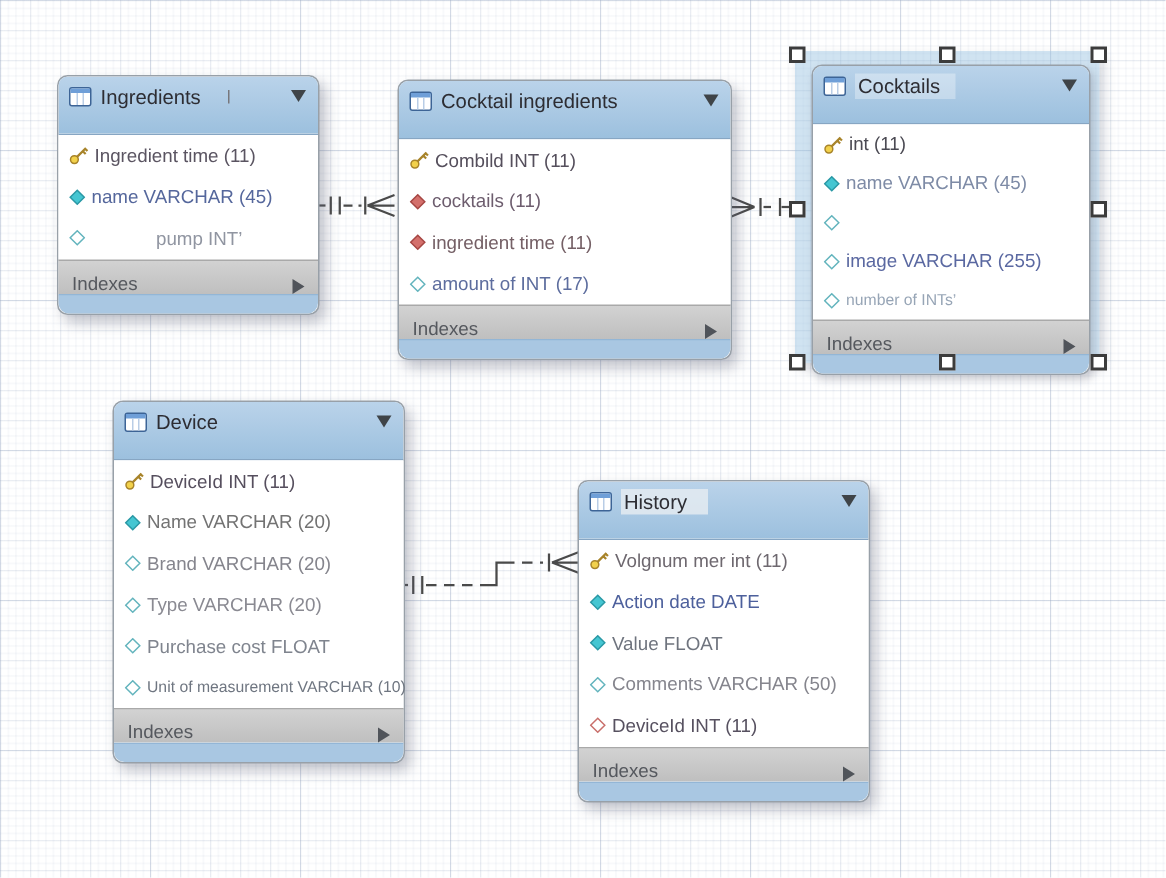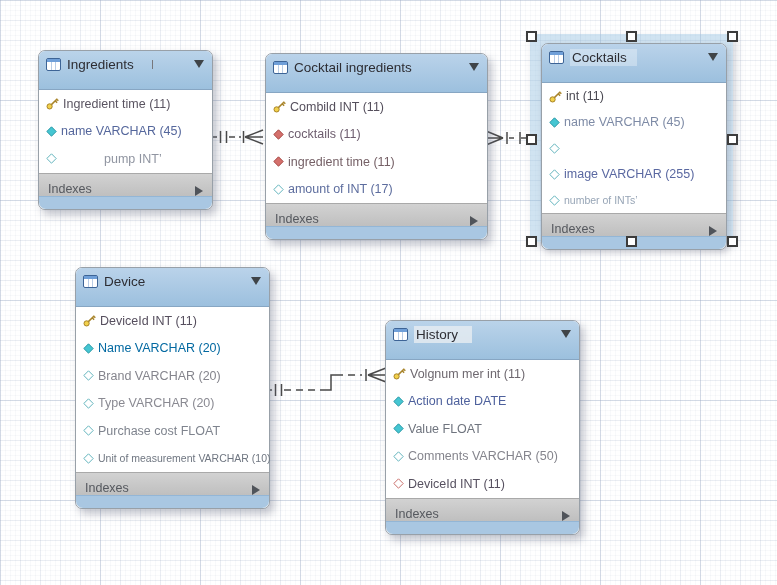--- a/index.html
+++ b/index.html
@@ -271,21 +271,21 @@
             </svg>
           </span>
           <span class="clabel" style="color: rgb(86, 79, 94);">DeviceId INT (11)</span>
         </div>
         <div class="trow">
           <span class="cicon">
             <svg width="11" height="11" viewBox="0 0 11 11">
               <path d="M5.5 0.8 L10.2 5.5 L5.5 10.2 L0.8 5.5 Z" fill="#45c6d2" stroke="#2a98a5"></path>
             </svg>
           </span>
-          <span class="clabel" style="color: #0369a1; text-align: right;">Name VARCHAR (20)</span>
+          <span class="clabel" style="color: #737373; text-align: right;">Name VARCHAR (20)</span>
         </div>
         <div class="trow">
           <span class="cicon">
             <svg width="11" height="11" viewBox="0 0 11 11">
               <path d="M5.5 0.8 L10.2 5.5 L5.5 10.2 L0.8 5.5 Z" fill="#ffffff" stroke="#63b4bd"></path>
             </svg>
           </span>
           <span class="clabel" style="color: rgb(133, 133, 141);">Brand VARCHAR (20)</span>
         </div>
         <div class="trow">

